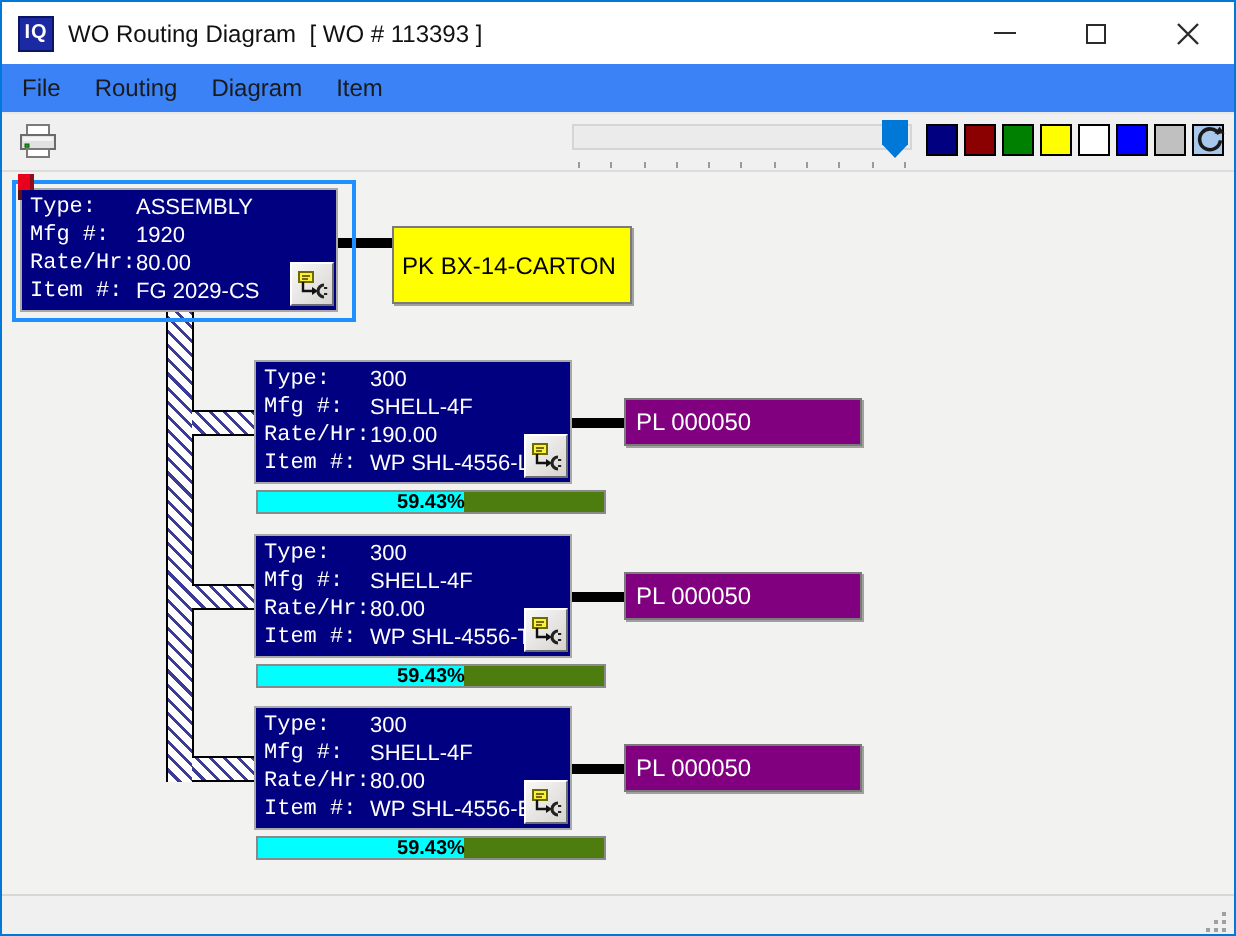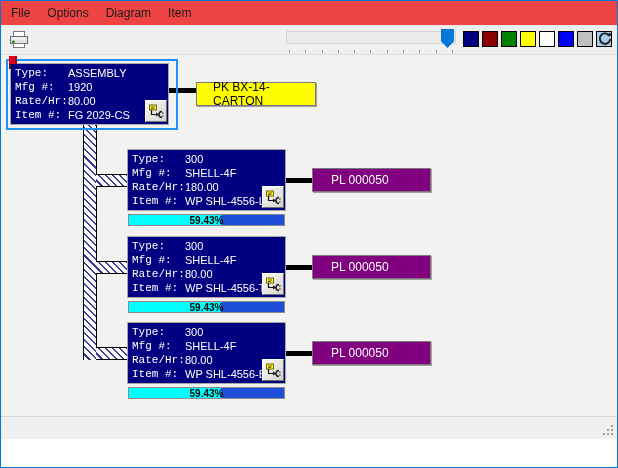--- a/index.html
+++ b/index.html
@@ -14,21 +14,21 @@
     width:18px;height:18px;margin-left:8px;background:#1b2aa3;border:1px solid #0d1560;
     color:#fff;font-size:10px;font-weight:bold;display:flex;align-items:center;justify-content:center;
     letter-spacing:0.5px;box-sizing:border-box;
   }
   .title{margin-left:7px;font-size:12px;color:#111;white-space:pre;}
   .winbtns{position:absolute;right:0;top:0;height:31px;display:flex;}
   .wbtn{width:46px;height:31px;display:flex;align-items:center;justify-content:center;}
   .glyph-min{width:11px;height:1px;background:#2b2b2b;display:block;}
   .glyph-max{width:10px;height:10px;border:1px solid #2b2b2b;display:block;box-sizing:border-box;}
   
-  .menubar{height:24px;background:#ef4444;display:flex;align-items:center;padding-left:10px;column-gap:17px;border-bottom:1px solid #e8e8e8;}
+  .menubar{height:24px;background:#3b82f6;display:flex;align-items:center;padding-left:10px;column-gap:17px;border-bottom:1px solid #e8e8e8;}
   .menu-item{font-size:12px;color:#1a1a1a;}
   
   .toolbar{position:relative;height:28px;background:#f0f0f0;border-bottom:1px solid #dcdcdc;}
   .tbtn{position:absolute;left:5px;top:2px;width:26px;height:24px;display:flex;align-items:center;justify-content:center;}
   .slider{position:absolute;left:285px;top:2px;width:170px;height:25px;}
   .slider-track{position:absolute;left:0;top:3px;width:170px;height:13px;background:#ebebeb;border:1px solid #d5d5d5;box-sizing:border-box;}
   .slider-thumb{
     position:absolute;left:155px;top:1px;width:13px;height:19px;background:#0078D7;
     clip-path:polygon(0 0,100% 0,100% 64%,50% 100%,0 64%);
   }
@@ -56,50 +56,67 @@
   .node .row{display:flex;line-height:14px;white-space:nowrap;}
   .node .lab{display:inline-block;width:53px;flex:none;font-family:Liberation Mono, monospace;}
   .node-btn{
     position:absolute;right:1px;bottom:2px;width:22px;height:22px;z-index:6;
     background:linear-gradient(135deg,#f8f8f8,#d6d4cf);border:1px solid;
     border-color:#ffffff #6e6e6e #6e6e6e #ffffff;box-sizing:border-box;
     display:flex;align-items:center;justify-content:center;padding:0;
   }
   .connector{position:absolute;height:5px;background:#000;z-index:2;}
   .material-box{
-    position:absolute;left:195px;top:27px;width:120px;height:24px;background:#ffff00;
+    position:absolute;left:195px;top:27px;width:120px;height:39px;background:#ffff00;
     border:1px solid #7a7a7a;box-shadow:1px 1px 0 rgba(60,60,60,.45);box-sizing:border-box;
-    color:#000;font-size:12px;display:flex;align-items:center;padding-left:16px;z-index:3;
+    color:#000;font-size:12px;display:flex;align-items:center;padding-left:4px;z-index:3;
   }
   .output-box{
     position:absolute;left:311px;width:119px;height:24px;background:#800080;
     border:1px solid #7a7a7a;box-shadow:1px 1px 0 rgba(60,60,60,.45);box-sizing:border-box;
-    color:#fff;font-size:12px;display:flex;align-items:center;padding-left:18px;z-index:3;
+    color:#fff;font-size:12px;display:flex;align-items:center;padding-left:5px;z-index:3;
   }
   .progress{
-    position:absolute;left:127px;width:157px;height:12px;background:#1d4ed8;border:1px solid #8a8a8a;
+    position:absolute;left:127px;width:175px;height:12px;background:#4d7c0f;border:1px solid #8a8a8a;
     box-sizing:border-box;z-index:3;
   }
   .progress .fill{position:absolute;left:0;top:0;bottom:0;background:#00ffff;}
   .progress .ptext{
     position:absolute;inset:0;text-align:center;font-size:10px;font-weight:bold;color:#000;line-height:11px;
   }
   
   .statusbar{position:relative;height:22px;background:#f0f0f0;border-top:1px solid #d7d7d7;}
   .grip{position:absolute;right:3px;bottom:3px;}
 </style>
 </head>
 <body>
 
 <div class="window">
 
+  <div class="titlebar">
+    <span class="app-icon">IQ</span>
+    <span class="title">WO Routing Diagram  [ WO # 113393 ]</span>
+    <div class="winbtns">
+      <div class="wbtn">
+          <span class="glyph-min"></span>
+        </div>
+      <div class="wbtn">
+          <span class="glyph-max"></span>
+        </div>
+      <div class="wbtn">
+        <svg width="12" height="12" viewBox="0 0 12 12">
+          <path d="M1 1 L11 11 M11 1 L1 11" stroke="#2b2b2b" stroke-width="1.2" fill="none"></path>
+        </svg>
+      </div>
+    </div>
+  </div>
 
   <div class="menubar">
     <span class="menu-item">File</span>
-    <span class="menu-item">Options</span>
+    <span class="menu-item">Routing</span>
     <span class="menu-item">Diagram</span>
     <span class="menu-item">Item</span>
   </div>
 
   <div class="toolbar">
     <div class="tbtn">
       <svg width="24" height="20" viewBox="0 0 24 20">
         <rect x="6.5" y="1.5" width="11" height="5" fill="#fdfdfd" stroke="#7a7a7a"></rect>
         <rect x="3.5" y="6.5" width="17" height="7" fill="#e2e2e2" stroke="#6a6a6a"></rect>
         <rect x="4.5" y="7.5" width="15" height="2" fill="#f3f3f3" stroke="none"></rect>
@@ -196,21 +213,21 @@
       <div class="row">
           <span class="lab">Type:</span>
           <span>300</span>
         </div>
       <div class="row">
           <span class="lab">Mfg #:</span>
           <span>SHELL-4F</span>
         </div>
       <div class="row">
           <span class="lab">Rate/Hr:</span>
-          <span>180.00</span>
+          <span>190.00</span>
         </div>
       <div class="row">
           <span class="lab">Item #:</span>
           <span>WP SHL-4556-L</span>
         </div>
       <button class="node-btn">
         <svg width="16" height="16" viewBox="0 0 16 16">
           <rect x="1.5" y="2" width="7" height="5" fill="#ffee3a" stroke="#6b6b00"></rect>
           <path d="M3 4 h4 M3 5.5 h3" stroke="#444400" stroke-width="0.8"></path>
           <path d="M3.5 7 V11.5 H8.5" fill="none" stroke="#111" stroke-width="1.2"></path>

